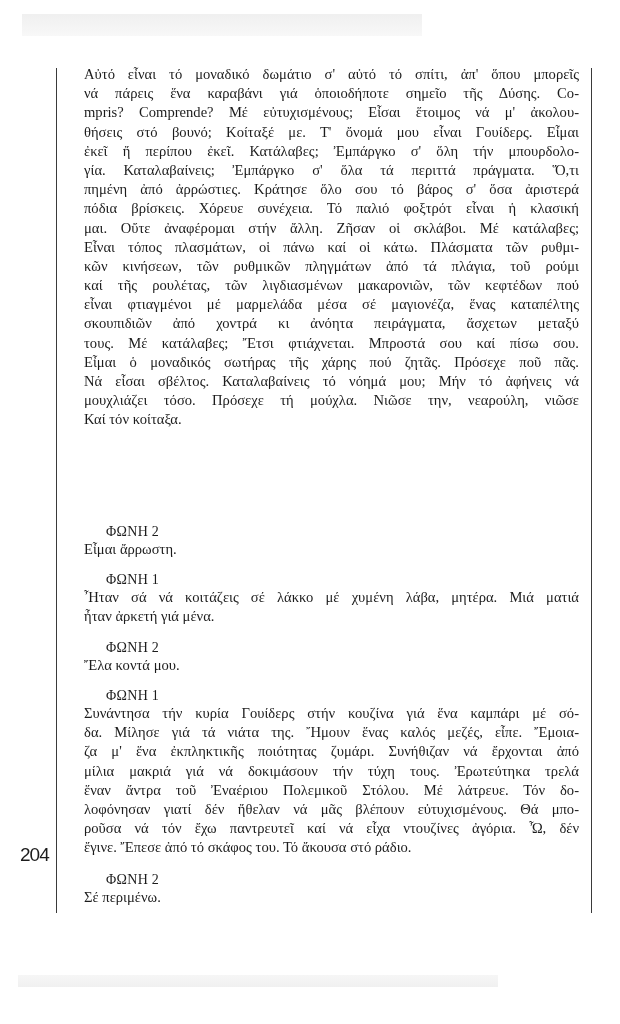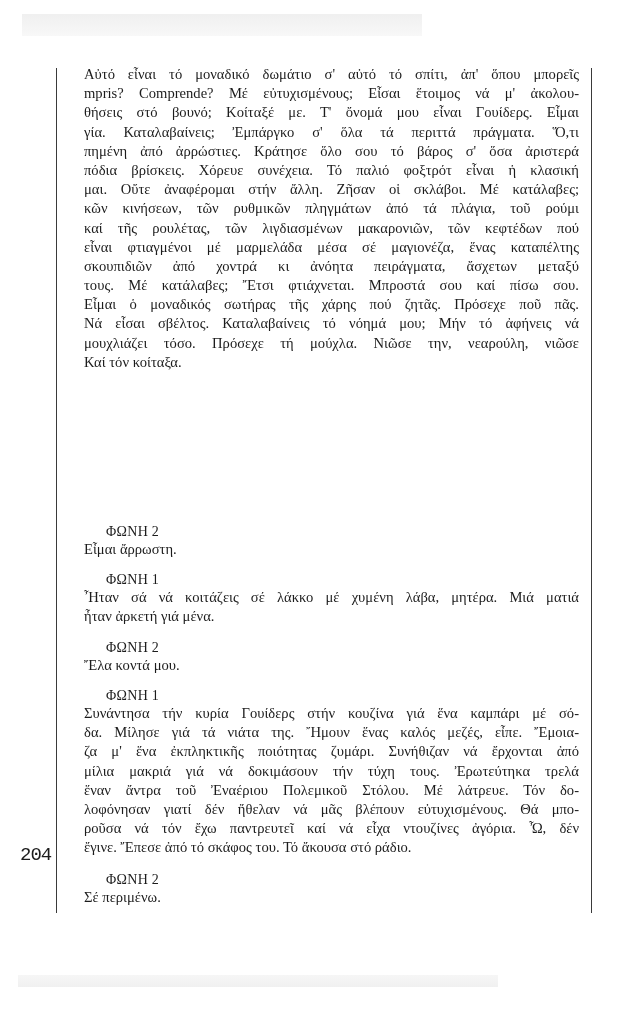--- a/index.html
+++ b/index.html
@@ -24,21 +24,21 @@
   .rule-left {
     position: absolute; left: 56px; top: 68px; width: 1px; height: 845px;
     background: #3a3a3a;
   }
   .rule-right {
     position: absolute; left: 591px; top: 68px; width: 1px; height: 845px;
     background: #3a3a3a;
   }
   .page-number {
     position: absolute; left: 20px; top: 844px;
-    font-family: Liberation Mono, monospace;
+    font-family: Liberation Sans, sans-serif;
     font-size: 19px; letter-spacing: -1px;
     color: #1c1c1c;
   }
   .text-block {
     position: absolute; left: 84px; width: 495px;
   }
   .line {
     display: block;
     font-size: 14.6px;
     line-height: 19.2px;
@@ -62,26 +62,29 @@
 <div class="top-shade"></div>
 <div class="bottom-shade"></div>
 
 <div class="rule-left"></div>
 <div class="rule-right"></div>
 
 <div class="page-number">204</div>
 
 <div class="text-block" style="top:65px;">
   <span class="line">Αὐτό εἶναι τό μοναδικό δωμάτιο σ' αὐτό τό σπίτι, ἀπ' ὅπου μπορεῖς</span>
+  <span class="line">νά πάρεις ἕνα καραβάνι γιά ὁποιοδήποτε σημεῖο τῆς Δύσης. Co-</span>
   <span class="line">mpris? Comprende? Μέ εὐτυχισμένους; Εἶσαι ἕτοιμος νά μ' ἀκολου-</span>
   <span class="line">θήσεις στό βουνό; Κοίταξέ με. Τ' ὄνομά μου εἶναι Γουίδερς. Εἶμαι</span>
+  <span class="line">ἐκεῖ ἤ περίπου ἐκεῖ. Κατάλαβες; Ἐμπάργκο σ' ὅλη τήν μπουρδολο-</span>
   <span class="line">γία. Καταλαβαίνεις; Ἐμπάργκο σ' ὅλα τά περιττά πράγματα. Ὅ,τι</span>
   <span class="line">πημένη ἀπό ἀρρώστιες. Κράτησε ὅλο σου τό βάρος σ' ὅσα ἀριστερά</span>
   <span class="line">πόδια βρίσκεις. Χόρευε συνέχεια. Τό παλιό φοξτρότ εἶναι ἡ κλασική</span>
   <span class="line">μαι. Οὔτε ἀναφέρομαι στήν ἄλλη. Ζῆσαν οἱ σκλάβοι. Μέ κατάλαβες;</span>
+  <span class="line">Εἶναι τόπος πλασμάτων, οἱ πάνω καί οἱ κάτω. Πλάσματα τῶν ρυθμι-</span>
   <span class="line">κῶν κινήσεων, τῶν ρυθμικῶν πληγμάτων ἀπό τά πλάγια, τοῦ ρούμι</span>
   <span class="line">καί τῆς ρουλέτας, τῶν λιγδιασμένων μακαρονιῶν, τῶν κεφτέδων πού</span>
   <span class="line">εἶναι φτιαγμένοι μέ μαρμελάδα μέσα σέ μαγιονέζα, ἕνας καταπέλτης</span>
   <span class="line">σκουπιδιῶν ἀπό χοντρά κι ἀνόητα πειράγματα, ἄσχετων μεταξύ</span>
   <span class="line">τους. Μέ κατάλαβες; Ἔτσι φτιάχνεται. Μπροστά σου καί πίσω σου.</span>
   <span class="line">Εἶμαι ὁ μοναδικός σωτήρας τῆς χάρης πού ζητᾶς. Πρόσεχε ποῦ πᾶς.</span>
   <span class="line">Νά εἶσαι σβέλτος. Καταλαβαίνεις τό νόημά μου; Μήν τό ἀφήνεις νά</span>
   <span class="line">μουχλιάζει τόσο. Πρόσεχε τή μούχλα. Νιῶσε την, νεαρούλη, νιῶσε</span>
   <span class="line last">Καί τόν κοίταξα.</span>
 </div>

